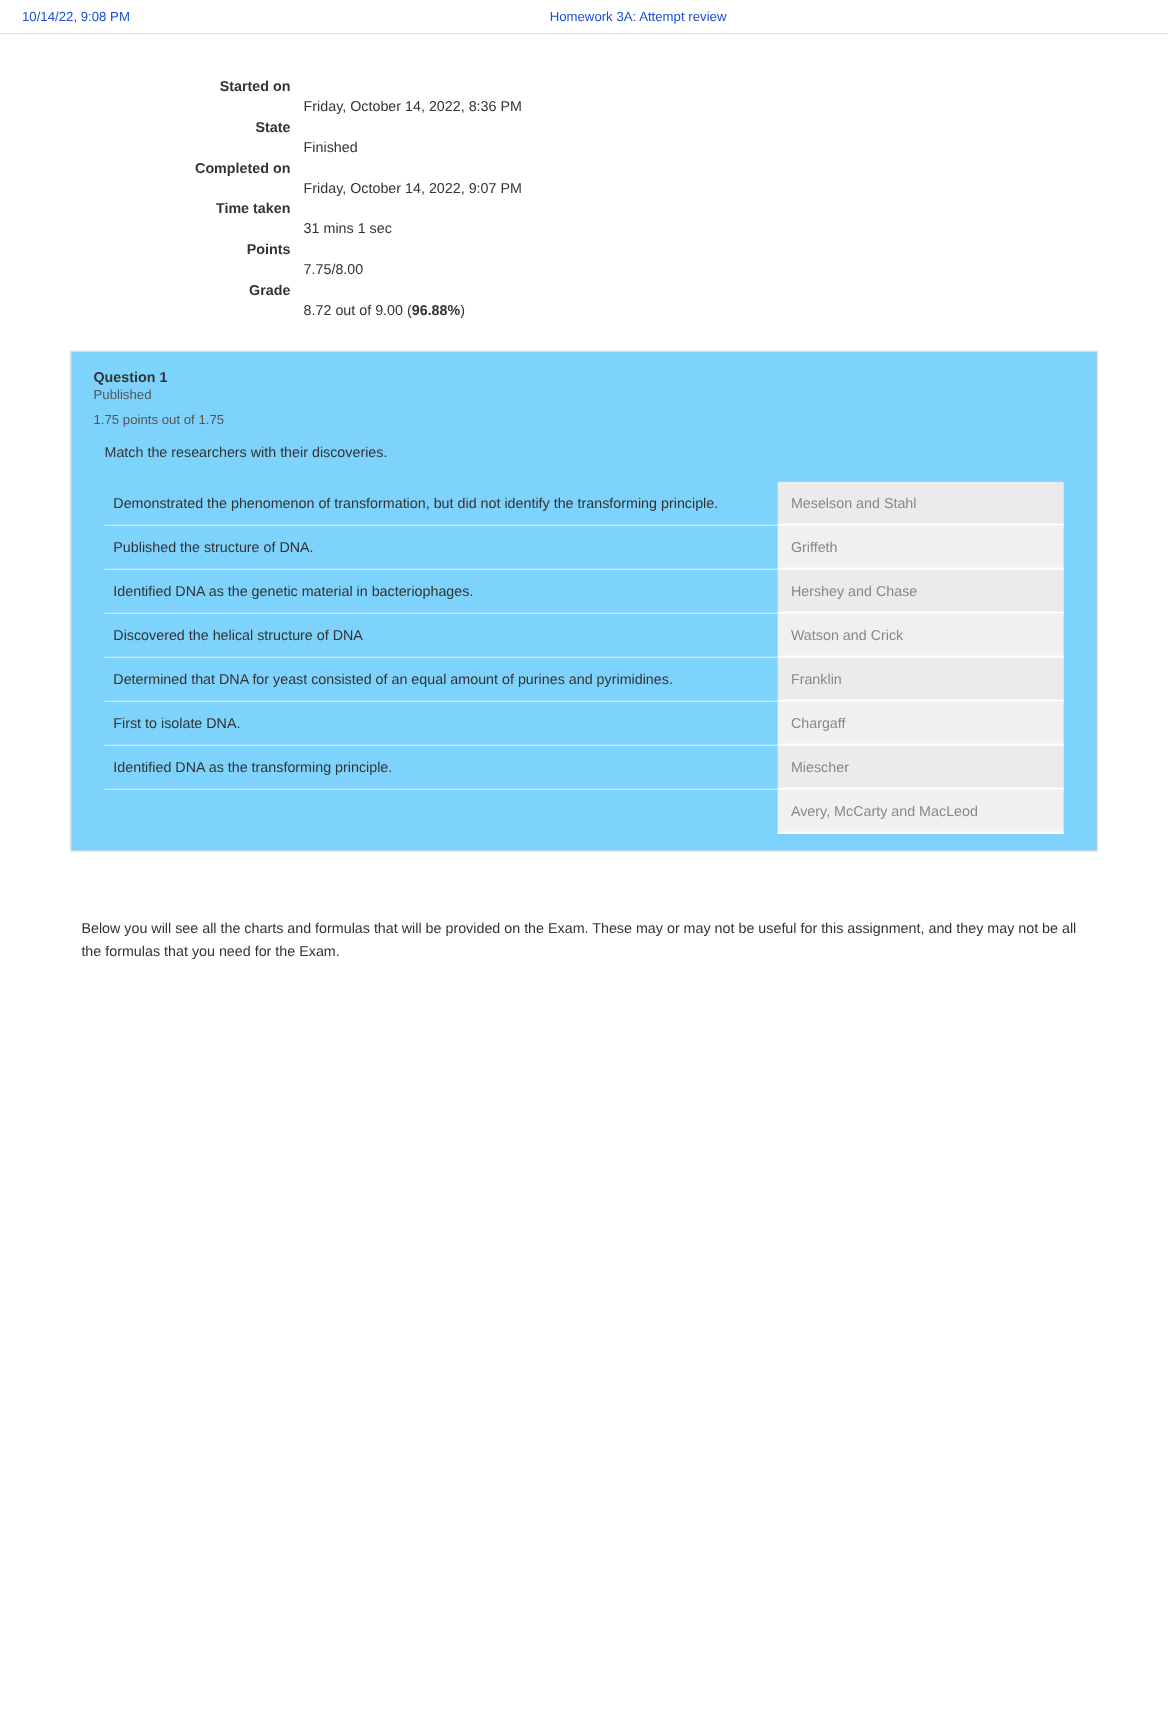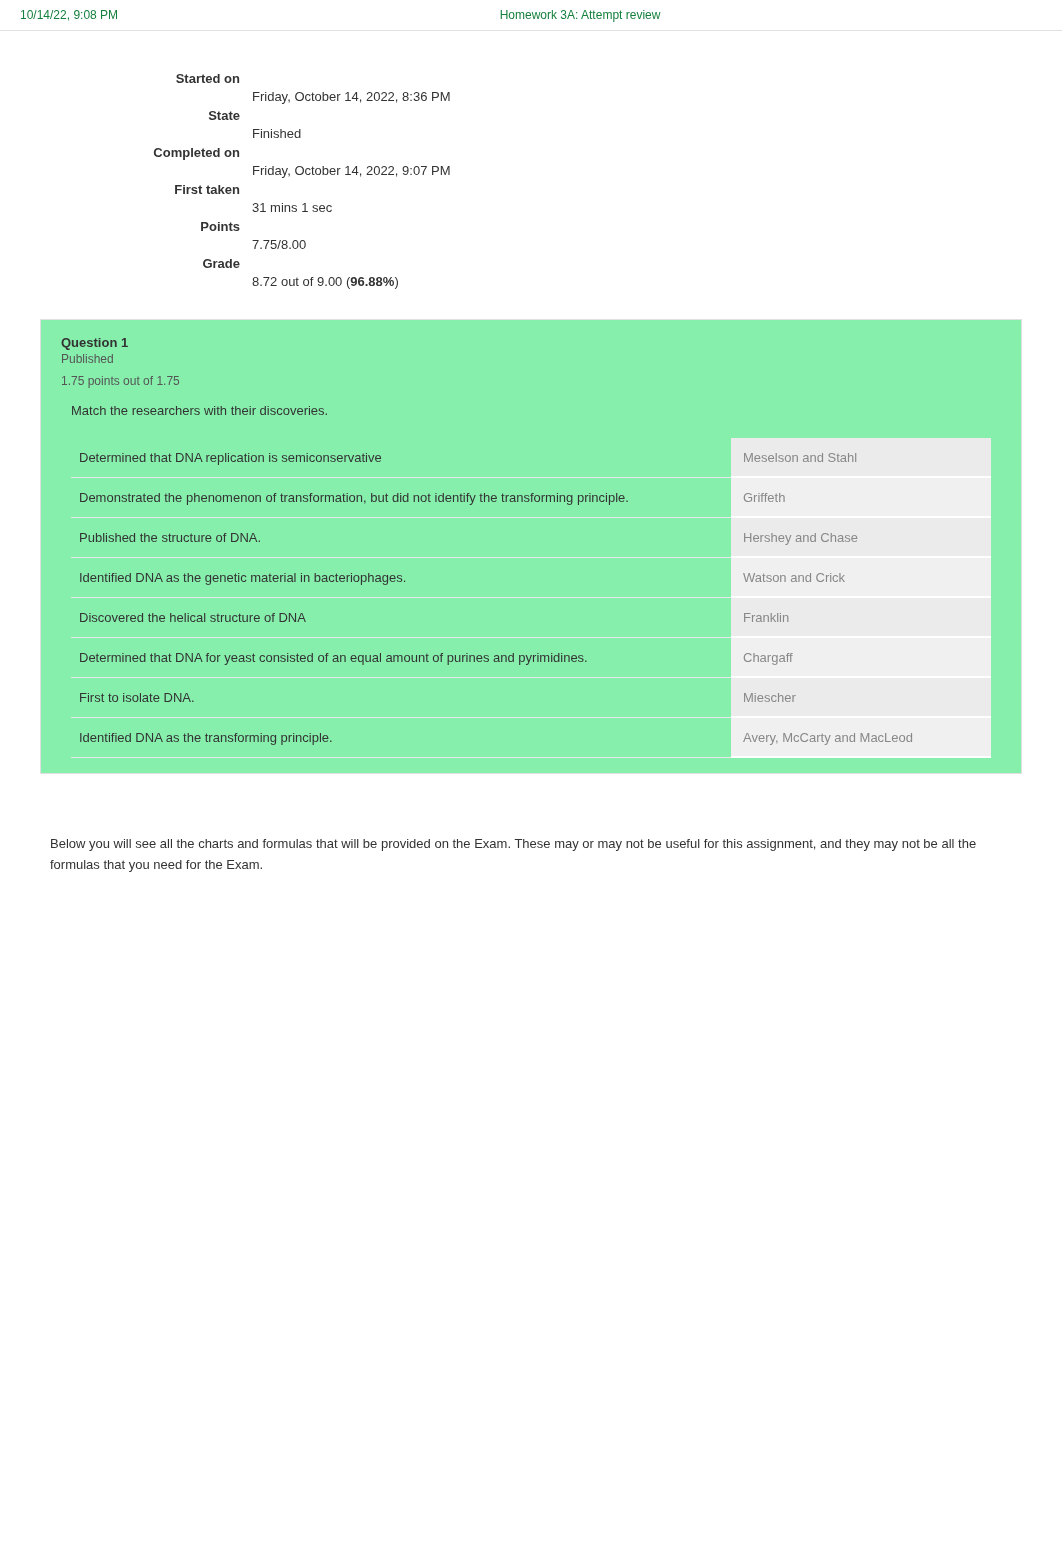--- a/index.html
+++ b/index.html
@@ -16,26 +16,26 @@
       width: 1062px;
       min-height: 1556px;
     }
 
     .top-bar {
       display: flex;
       justify-content: space-between;
       align-items: flex-start;
       padding: 8px 20px;
       font-size: 12px;
-      color: #15803d;
+      color: #1d4ed8;
       border-bottom: 1px solid #e0e0e0;
     }
 
     .main-content {
-      padding: 20px 40px;
+      padding: 20px 64px;
     }
 
     .info-table {
       margin: 20px 0 30px 80px;
     }
 
     .info-row {
       display: flex;
       margin-bottom: 4px;
     }
@@ -52,21 +52,21 @@
       color: #333;
       margin-top: 18px;
     }
 
     .info-value strong {
       font-weight: bold;
     }
 
     .question-section {
       border: 1px solid #e0e0e0;
-      background: #86efac;
+      background: #7dd3fc;
       padding: 15px 20px;
       margin-bottom: 20px;
     }
 
     .question-header {
       display: flex;
       flex-direction: column;
       margin-bottom: 8px;
     }
 
@@ -163,21 +163,21 @@
     </div>
     <div class="info-row">
       <span class="info-label">State</span>
       <span class="info-value">Finished</span>
     </div>
     <div class="info-row">
       <span class="info-label">Completed on</span>
       <span class="info-value">Friday, October 14, 2022, 9:07 PM</span>
     </div>
     <div class="info-row">
-      <span class="info-label">First taken</span>
+      <span class="info-label">Time taken</span>
       <span class="info-value">31 mins 1 sec</span>
     </div>
     <div class="info-row">
       <span class="info-label">Points</span>
       <span class="info-value">7.75/8.00</span>
     </div>
     <div class="info-row">
       <span class="info-label">Grade</span>
       <span class="info-value">
         8.72 out of 9.00 (<strong>96.88%</strong>)
@@ -193,21 +193,20 @@
       </span>
       <span class="question-status">Published</span>
     </div>
     <div class="question-points">1.75 points out of 1.75</div>
 
     <div class="question-instruction">Match the researchers with their discoveries.</div>
 
     <div class="matching-container">
       <div class="matching-left">
 
-      <div class="left-item">Determined that DNA replication is semiconservative</div>
           <div class="left-item">Demonstrated the phenomenon of transformation, but did not identify the transforming principle.</div>
           <div class="left-item">Published the structure of DNA.</div>
           <div class="left-item">Identified DNA as the genetic material in bacteriophages.</div>
           <div class="left-item">Discovered the helical structure of DNA</div>
           <div class="left-item">Determined that DNA for yeast consisted of an equal amount of purines and pyrimidines.</div>
           <div class="left-item">First to isolate DNA.</div>
           <div class="left-item">Identified DNA as the transforming principle.</div>
         </div>
       <div class="matching-right">
 

